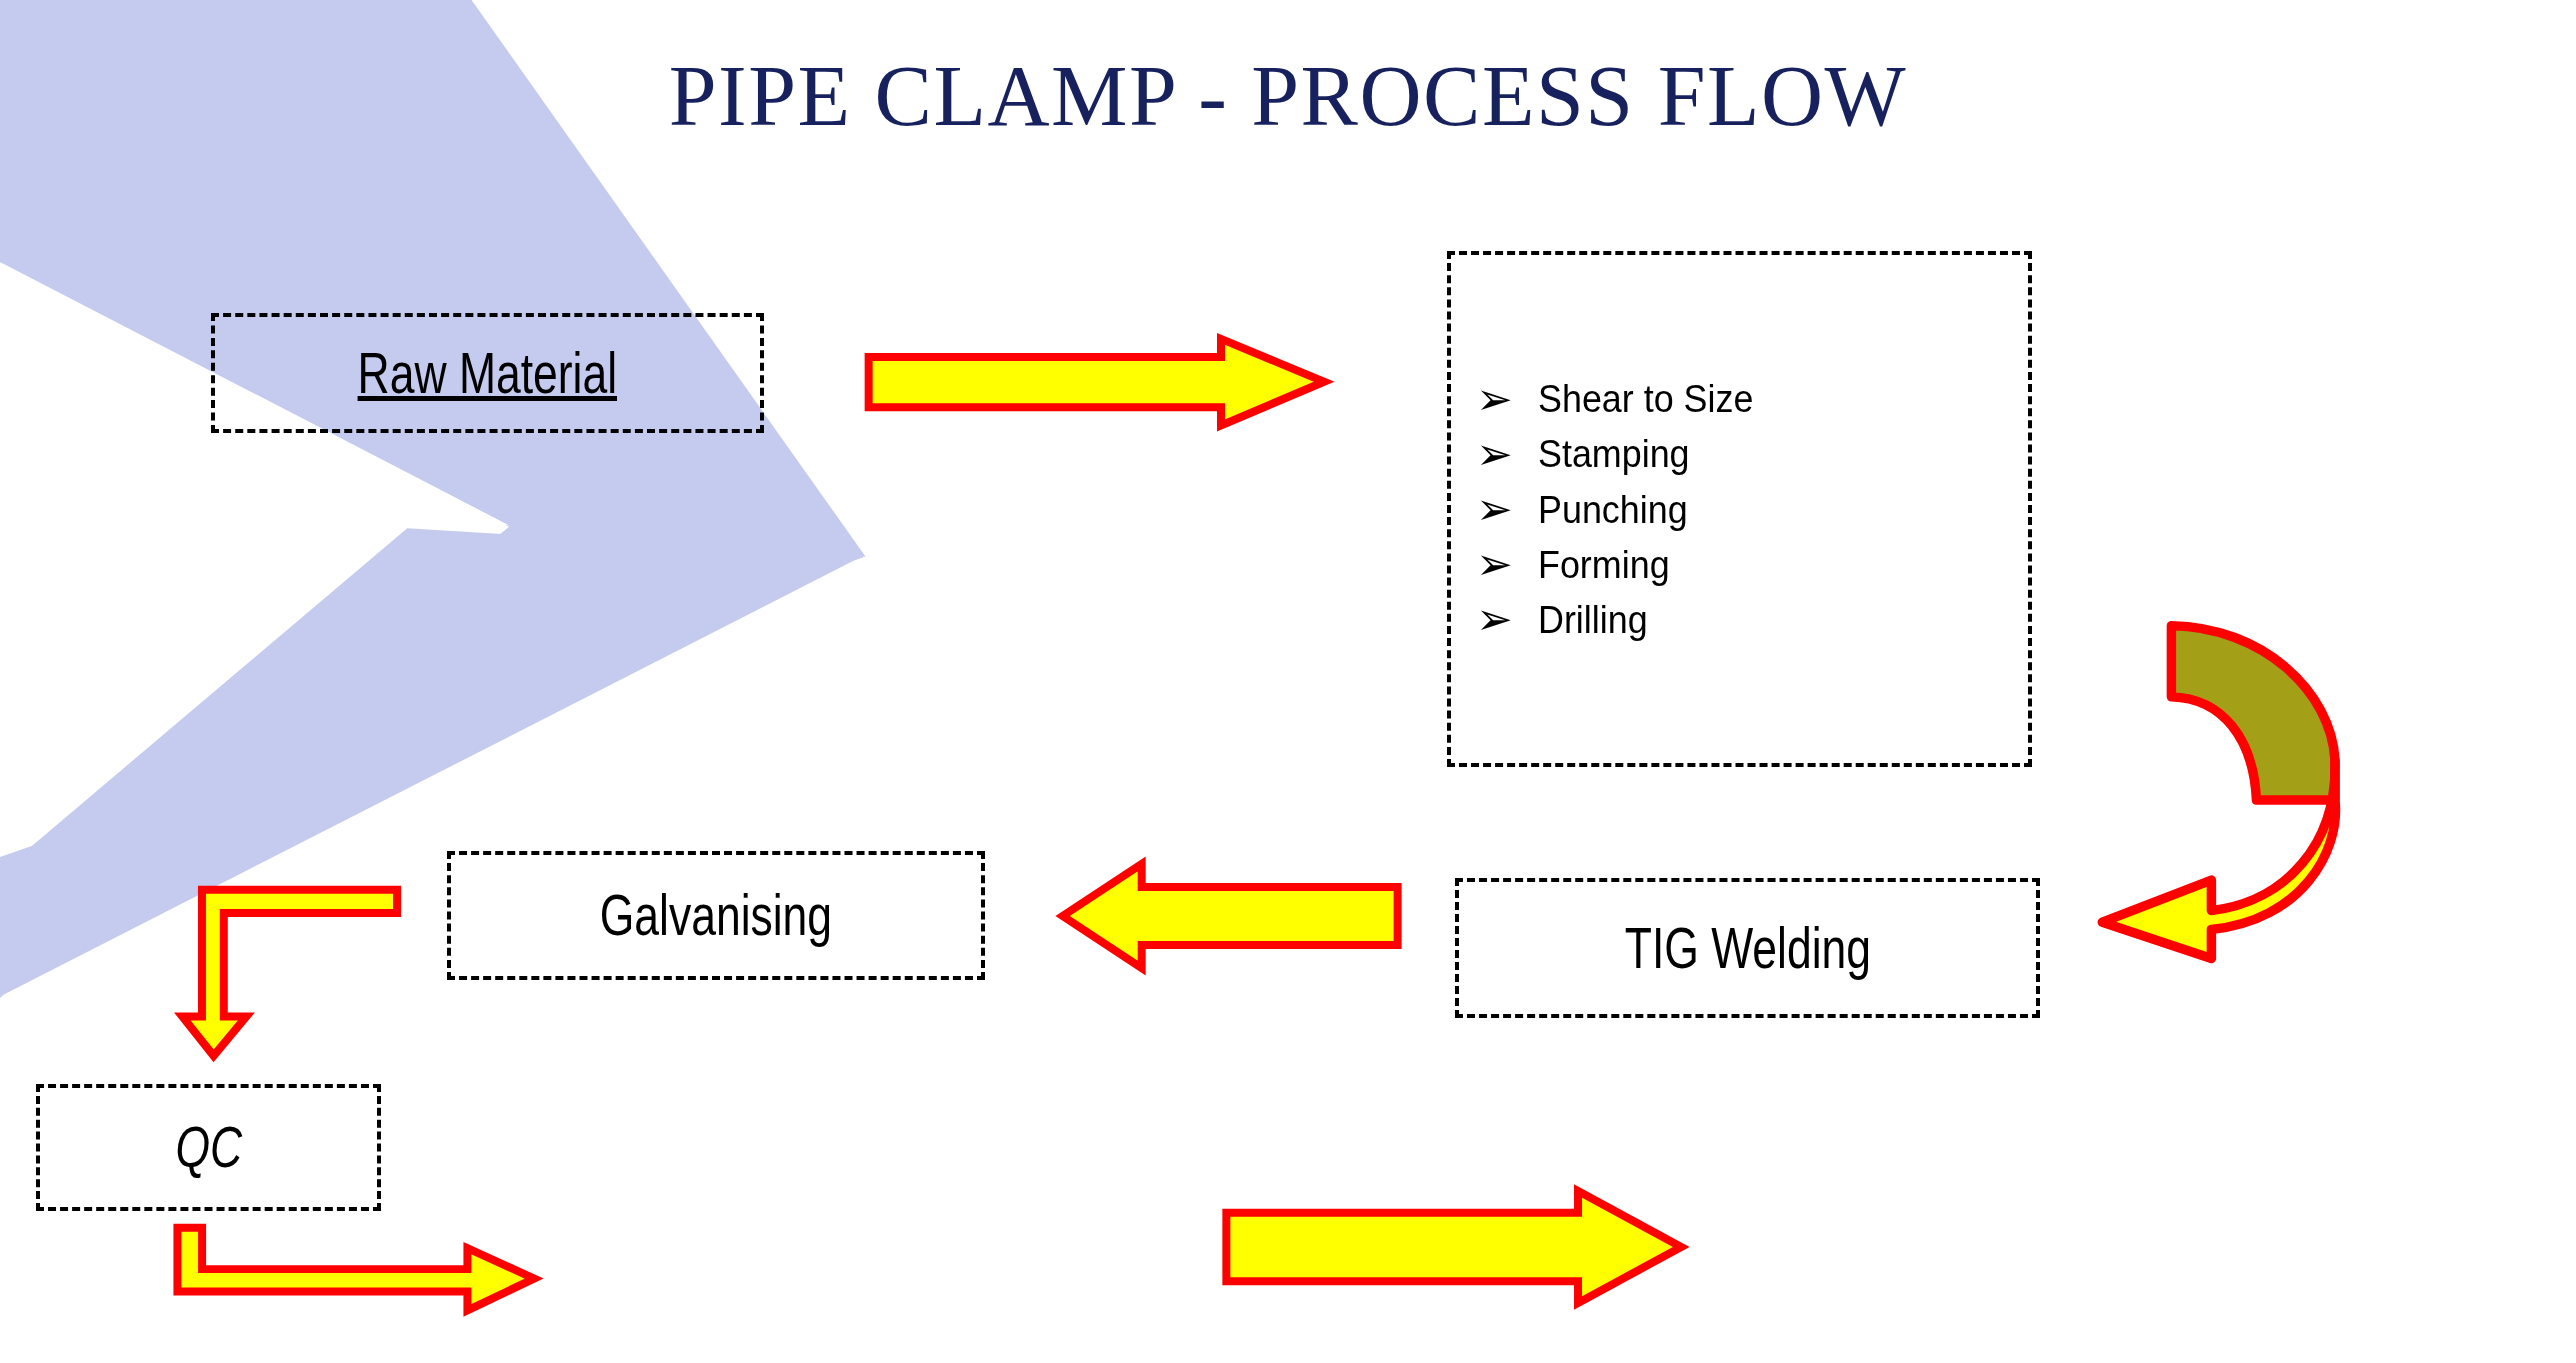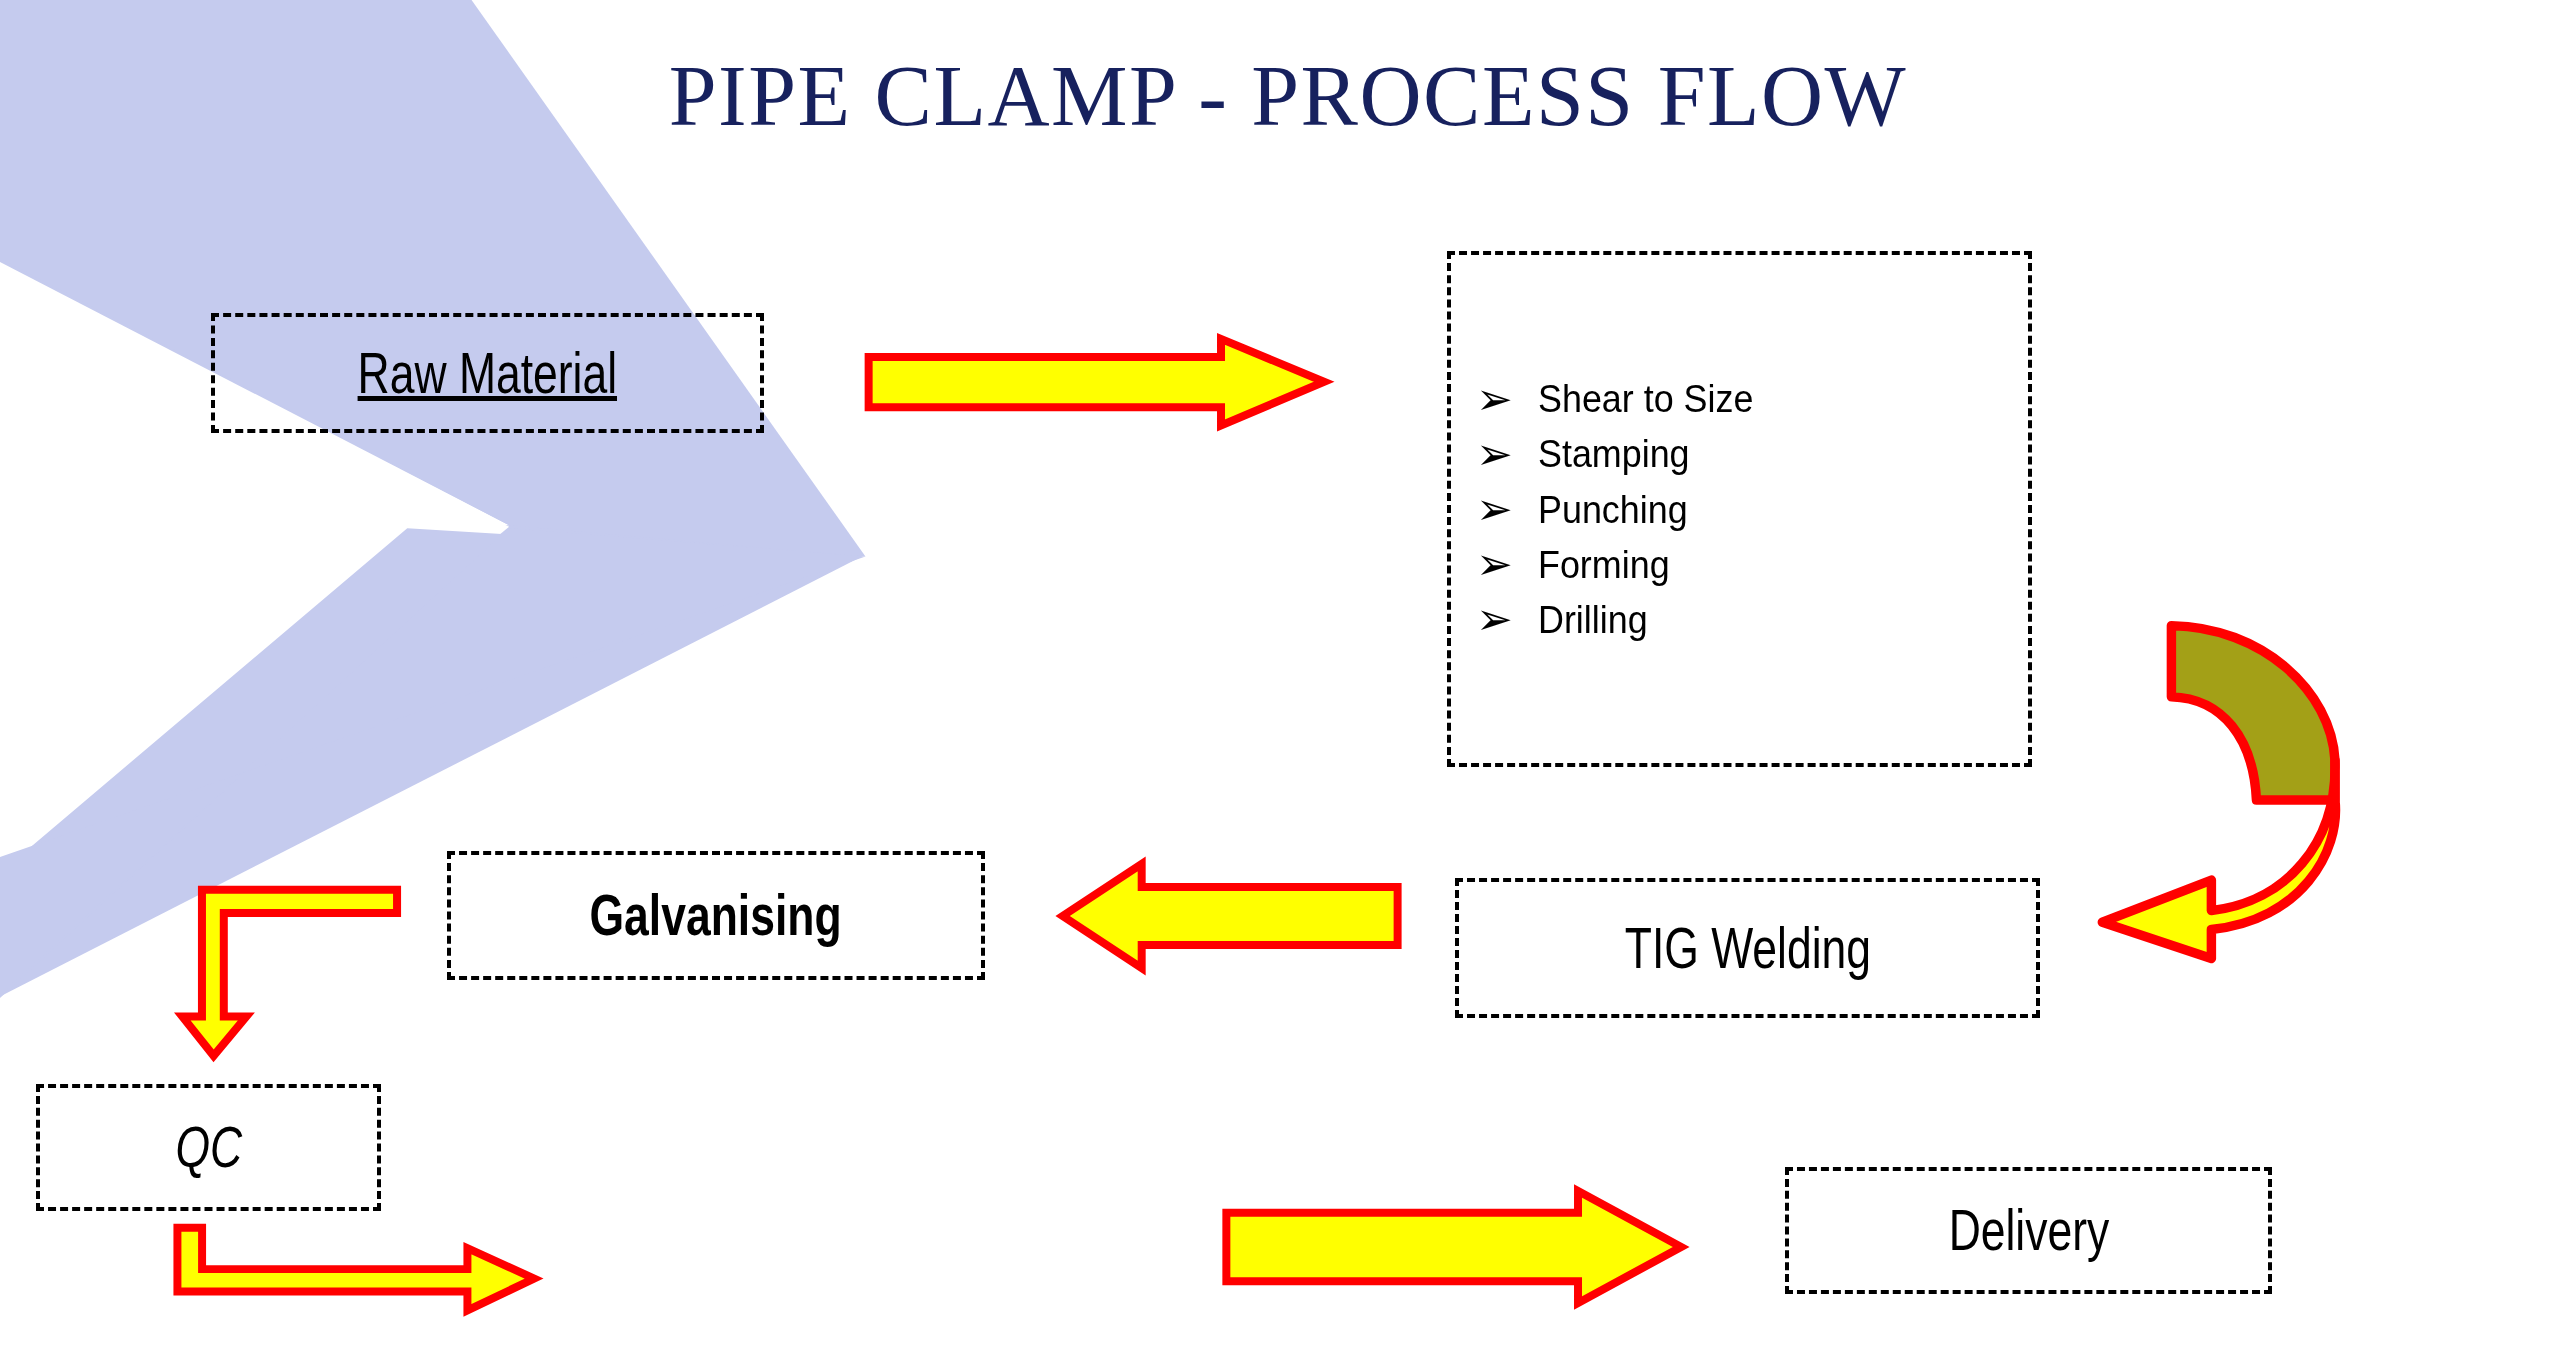--- a/index.html
+++ b/index.html
@@ -171,39 +171,36 @@
   </svg>
 
   <div class="proc-box" style="left:1455px; top:878px; width:585px; height:140px;">
     <span class="proc-label">TIG Welding</span>
   </div>
 
   <svg class="arrow-svg" style="left:1058px; top:858px;" width="345" height="116" viewBox="0 0 475 160" xmlns="http://www.w3.org/2000/svg">
     <path d="M 468,40 L 115,40 L 115,8 L 6,80 L 115,152 L 115,120 L 468,120 Z" fill="#FFFF00" stroke="#FF0000" stroke-width="11" stroke-linejoin="miter"></path>
   </svg>
 
-  <div class="proc-box" style="left:447px; top:851px; width:538px; height:129px;font-weight:bold;">
+  <div class="proc-box" style="left:447px; top:851px; width:538px; height:129px;">
     <span class="proc-label">Galvanising</span>
   </div>
 
   <svg class="arrow-svg" style="left:175px; top:884px;" width="233" height="182" viewBox="0 0 320 250" xmlns="http://www.w3.org/2000/svg">
     <path d="M 295,8 L 295,40 L 57,40 L 57,182 L 88,182 L 43,236 L 0,182 L 27,182 L 27,8 Z" fill="#FFFF00" stroke="#FF0000" stroke-width="11" stroke-linejoin="miter" transform="translate(10,0)"></path>
   </svg>
 
   <div class="proc-box" style="left:36px; top:1084px; width:345px; height:127px;font-style:italic;">
     <span class="proc-label">QC</span>
   </div>
 
   <svg class="arrow-svg" style="left:171px; top:1222px;" width="371" height="116" viewBox="0 0 510 160" xmlns="http://www.w3.org/2000/svg">
     <path d="M 8,8 L 42,8 L 42,65 L 408,65 L 408,36 L 500,78 L 408,122 L 408,96 L 8,96 Z" fill="#FFFF00" stroke="#FF0000" stroke-width="11" stroke-linejoin="miter"></path>
   </svg>
 
 
   <svg class="arrow-svg" style="left:1222px; top:1185px;" width="465" height="124" viewBox="0 0 640 170" xmlns="http://www.w3.org/2000/svg">
     <path d="M 6,38 L 490,38 L 490,8 L 632,85 L 490,162 L 490,132 L 6,132 Z" fill="#FFFF00" stroke="#FF0000" stroke-width="11" stroke-linejoin="miter"></path>
   </svg>
 
-  <div class="proc-box" style="left:1785px; top:1167px; width:487px; height:127px;">
-    <span class="proc-label">Delivery</span>
-  </div>
 
 </div>
 
 
 </body></html>

